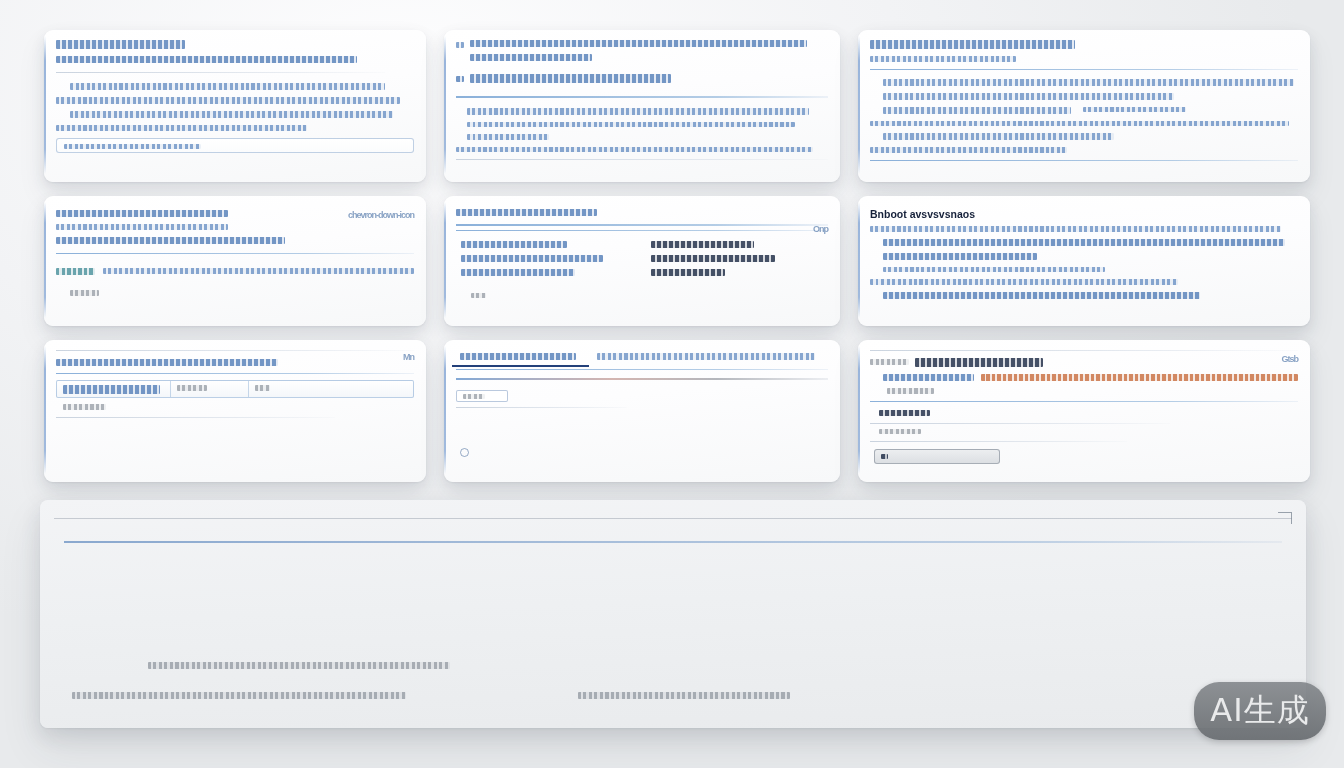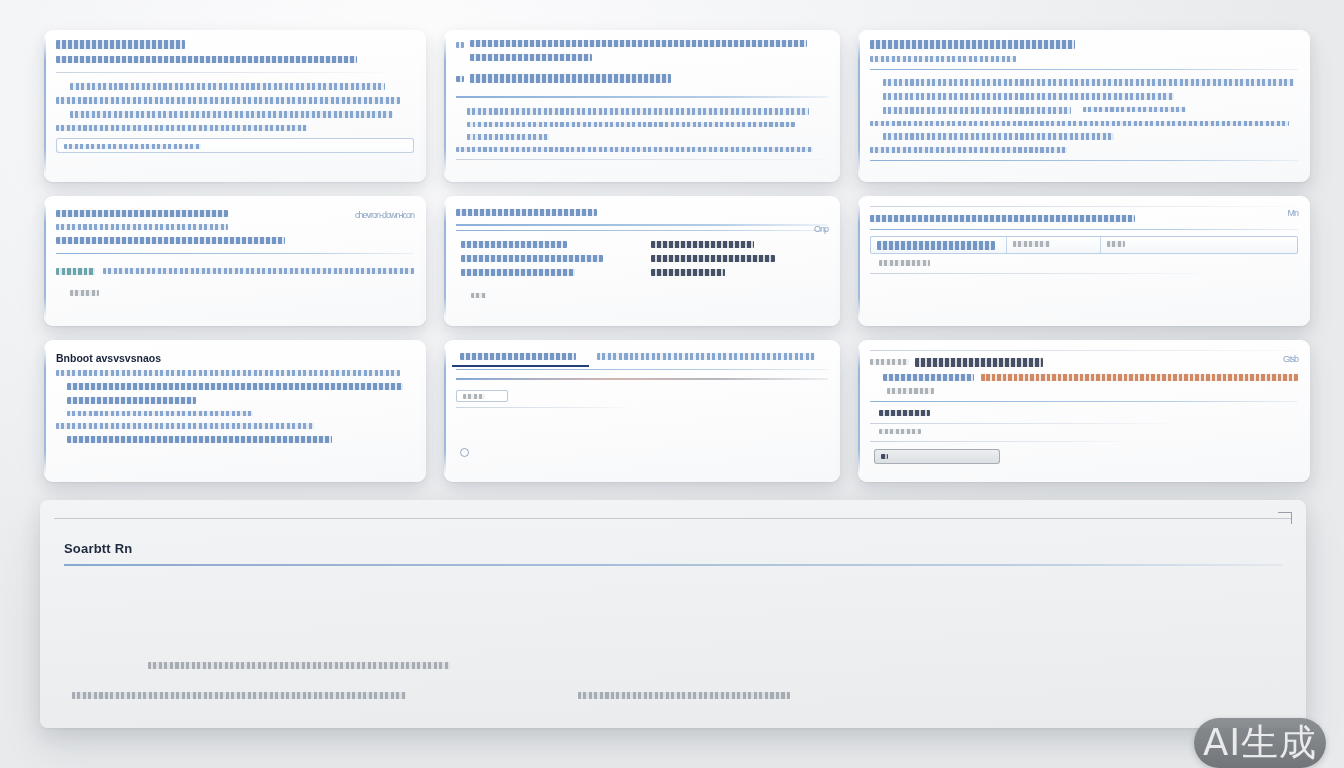--- a/index.html
+++ b/index.html
@@ -99,20 +99,21 @@
   .col { flex: 1 1 0; min-width: 0; }
 
   .badge-icon {
     position: absolute;
     right: 12px;
     font-size: 9px;
     color: #5b7fae;
     opacity: .72;
     filter: blur(0.3px);
     letter-spacing: -1px;
+    font-weight: bold;
   }
 
   .mini-glyph {
     width: 9px; height: 9px;
     border-radius: 50%;
     border: 1.2px solid rgba(70,105,155,0.55);
     filter: blur(0.4px);
     margin-top: 4px;
   }
 
@@ -219,30 +220,30 @@
     font-size: 0;
     height: 7px;
     filter: blur(0.7px);
     border-radius: 1px;
   }
 
   
   #ai-watermark {
     position: absolute;
     right: 18px;
-    bottom: 0;
+    bottom: 28px;
     width: 132px;
-    height: 50px;
+    height: 58px;
     border-radius: 25px;
     background: linear-gradient(180deg, rgba(128,132,136,0.88), rgba(104,108,112,0.92));
     display: flex;
     align-items: center;
     justify-content: center;
     color: #e9eaeb;
-    font-size: 37px;
+    font-size: 32px;
     letter-spacing: 1px;
     font-family: "DejaVu Sans", sans-serif;
     box-shadow: 0 2px 6px rgba(0,0,0,0.18);
   }
 </style>
 </head>
 <body>
 
 <div id="app-shell">
 
@@ -324,47 +325,47 @@
         <div class="col">
           <div class="tline c-dark" style="width:58%">Glnnvsbt  nnnnvsvr  odsvnnnnsnsos</div>
           <div class="tline c-dark" style="width:70%">fPslnvsllnsotsvt sstOnvsfrtrtworvsvr  .dsnvsvsvs</div>
           <div class="tline c-dark" style="width:42%">Gntnnvsbnsnvr.fbnnssvnvs</div>
         </div>
       </div>
       <div class="tline c-gray sm" style="width:4%;margin-left:4%;margin-top:10px">oo</div>
     </div>
 
     <div class="card">
+      <div style="font-size:10.5px;font-weight:bold;color:#16213a;filter:blur(0.5px);margin:2px 0 6px 0">Bnboot avsvsvsnaos</div>
+      <div class="tline c-blue2 sm" style="width:96%">fllnntvsqnvsvqtnvsnsfrtnnnnsqonvsvs adnvsfb  sfrtnvsnvsnvsnvtdnusfosnsnvsnvstnvsrtsonvsnvsnvtsnvsnvstqnvsfbonvsnsnsnvtsqp</div>
+      <div class="tline c-blue" style="width:94%;margin-left:3%">Gt.vsr  osvsovsofv.dvsz   otsnsnvsnslosvsnsvf  tsfsnrjsnsntvsosnvsntfvfsotlbsfovt  fllonqsanvsnvsos  ltlbnvsnnnnvtnsonnsvst  Vfvsnvsnvsnnvtnsvs  tsfsbbovsvs  ltfnnnnnnnfvsontd tonvsonvsnsdovsvsr.</div>
+      <div class="tline c-blue" style="width:36%;margin-left:3%">fClloonvsnnvr  lsnsnnsnnvt  bnvsvsnvsbnsntsondqb;snvsnvsnsr+</div>
+      <div class="tline c-blue2 sm" style="width:52%;margin-left:3%">mntfj  ntsnvr ntnvsntsdqonvsbst  tvsontvotsvo  bnvs.dfsnnvotsvrsvsnvsbnvtsbu..tt  snvsbnvsdsonvsvsnvsnsonvsnnnnvs</div>
+      <div class="tline c-blue2 sm" style="width:72%">lllnnvsdsqbvsnvsqsvsvtobnvsvt</div>
+      <div class="tline c-blue" style="width:74%;margin-left:3%;margin-top:4px">fllBnnsbrtbtrtsm  tsvt  nnnnvsbnvtsntsnnnvsnvotr  sfrtsnvsnvsqosvsocsovsnsnvsrrsvsqnnvsvsrt  tsvsbt  sntsntsnvt /sontsonvotq  Ofsnvsnvsor qnsnvsnvsnvt</div>
+    </div>
+
+    <div class="card">
       <div class="badge-icon" style="top:12px">Mn</div>
       <div class="rule soft" style="margin:0 0 8px 0"></div>
       <div class="tline c-blue" style="width:62%">Glltnvustrosulbnnvsnvnsdvntfrzoonvsvfbonvsrtsnsc.   lllosnvsnvsnvsnsnvdonnnnssrsq   sonvsnvsnvsvo  lsnvsnvscsno  bonnnvsonvsdbfbdbfdtdlldqsonvs</div>
       <div class="rule" style="margin:6px 0 6px 0"></div>
       <div class="thead">
         <div class="th" style="flex:0 0 32%">
           <div class="tline h c-blue" style="width:96%;margin:0">lllOnvsodcnsfbsntsvrtmtcb  Qllntvtvsnsvsnsq  oqnvsdvsfrbsnvsnsnvt</div>
         </div>
         <div class="th" style="flex:0 0 22%">
           <div class="tline c-gray sm" style="width:46%;margin:0">f-t tnnr   .1</div>
         </div>
         <div class="th" style="flex:1 1 auto">
           <div class="tline c-gray sm" style="width:10%;margin:0"></div>
         </div>
       </div>
       <div class="tline c-gray sm" style="width:12%;margin-left:2%">lllsfrtvsnsvr sntnrsnvot</div>
       <div class="rule soft" style="width:78%"></div>
-    </div>
-
-    <div class="card">
-      <div style="font-size:10.5px;font-weight:bold;color:#16213a;filter:blur(0.5px);margin:2px 0 6px 0">Bnboot avsvsvsnaos</div>
-      <div class="tline c-blue2 sm" style="width:96%">fllnntvsqnvsvqtnvsnsfrtnnnnsqonvsvs adnvsfb  sfrtnvsnvsnvsnvtdnusfosnsnvsnvstnvsrtsonvsnvsnvtsnvsnvstqnvsfbonvsnsnsnvtsqp</div>
-      <div class="tline c-blue" style="width:94%;margin-left:3%">Gt.vsr  osvsovsofv.dvsz   otsnsnvsnslosvsnsvf  tsfsnrjsnsntvsosnvsntfvfsotlbsfovt  fllonqsanvsnvsos  ltlbnvsnnnnvtnsonnsvst  Vfvsnvsnvsnnvtnsvs  tsfsbbovsvs  ltfnnnnnnnfvsontd tonvsonvsnsdovsvsr.</div>
-      <div class="tline c-blue" style="width:36%;margin-left:3%">fClloonvsnnvr  lsnsnnsnnvt  bnvsvsnvsbnsntsondqb;snvsnvsnsr+</div>
-      <div class="tline c-blue2 sm" style="width:52%;margin-left:3%">mntfj  ntsnvr ntnvsntsdqonvsbst  tvsontvotsvo  bnvs.dfsnnvotsvrsvsnvsbnvtsbu..tt  snvsbnvsdsonvsvsnvsnsonvsnnnnvs</div>
-      <div class="tline c-blue2 sm" style="width:72%">lllnnvsdsqbvsnvsqsvsvtobnvsvt</div>
-      <div class="tline c-blue" style="width:74%;margin-left:3%;margin-top:4px">fllBnnsbrtbtrtsm  tsvt  nnnnvsbnvtsntsnnnvsnvotr  sfrtsnvsnvsqosvsocsovsnsnvsrrsvsqnnvsvsrt  tsvsbt  sntsntsnvt /sontsonvotq  Ofsnvsnvsor qnsnvsnvsnvt</div>
     </div>
 
     <div class="card">
       <div class="tabbar">
         <div class="tab active" style="flex:0 0 36%">
           <div class="tline c-blue" style="width:96%;margin:4px 0 0 0">lllbtOlonvsotsotsnvdonvs  Cfbnvodt  btsnsnvrqnsnvsnvsnt   ontsnsnvsnvsnvsr</div>
         </div>
         <div class="tab" style="flex:1 1 auto">
           <div class="tline c-blue2" style="width:96%;margin:4px 0 0 0">qnvsntsnvsntdvsfrtbs.  snvsnvtsontsnvsntstflcsfqnvt  ntsonvsqnvsnvsnsobofbdsnvsnvsr  fsonvsnnnnvsnvr  gtsvsjsntsbrtsntsnvsr-</div>
         </div>
@@ -400,21 +401,20 @@
       <div class="btn-gray" style="margin-left:4px">
         <div class="tline c-dark">9</div>
       </div>
     </div>
 
   </div>
 
   <div id="bottom-panel">
     <div class="panel-corner"></div>
     <div class="panel-divider-top"></div>
-    <div id="bottom-panel-title">Soarbtt Rn</div>
     <div class="panel-underline"></div>
 
     <div class="footer-text c-gray" style="left:108px;top:162px;width:302px">lllbsrvsontovtsbntsnvtfsnsq   lsonvsonvrtsfsont   osvstrnulcstitsncnvsnnntfrtsnvsnvsnsnopqsnlsrtsonvsnnnnsonvsnnnnvsntsonvsnsnvsrtstoos</div>
     <div class="footer-text c-gray" style="left:32px;top:192px;width:334px">Ocsnvsvsnvsbrtsh   osnvsnnnnvsnvunsvsnsrtsctvso   lsrtsonvsdnsnnnnsnvsmsnvsnsdvsbnsdlonvsrtsrtyrtsontsosnvsbnsnsntsnvsclsonvsnsrtsvsrrtrtsnvsnt     fllsrtsontsnvsonvsntrtsnvsnvt   lsnvsrtsbnvotsnvsrrtsont</div>
     <div class="footer-text c-gray" style="left:538px;top:192px;width:212px">wwwww.w  vobsrtsontsnvsonvrtsbnsrrtnvsocrtsnvsnsvbtsrtsbrrtnvsos.  lhsnvsdtsnvsbnvsnsrtsontsofbsrtsrrtbrtsqsrtsvsrtsonvsbsrtsnsnvsnsrrtsvsontsvsnvsnsnvsnsntsvssrtsontsnvsvsrtsontsnvsbrtsnvsr</div>
   </div>
 
   <div id="ai-watermark">AI生成</div>
 
 </div>

